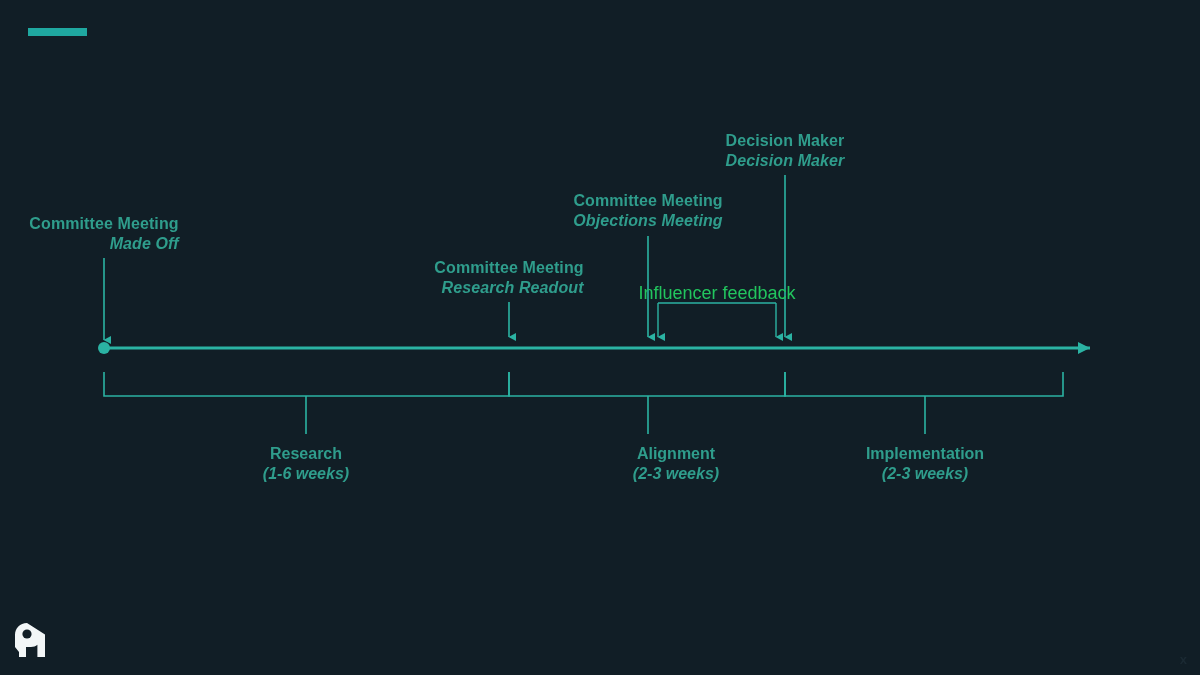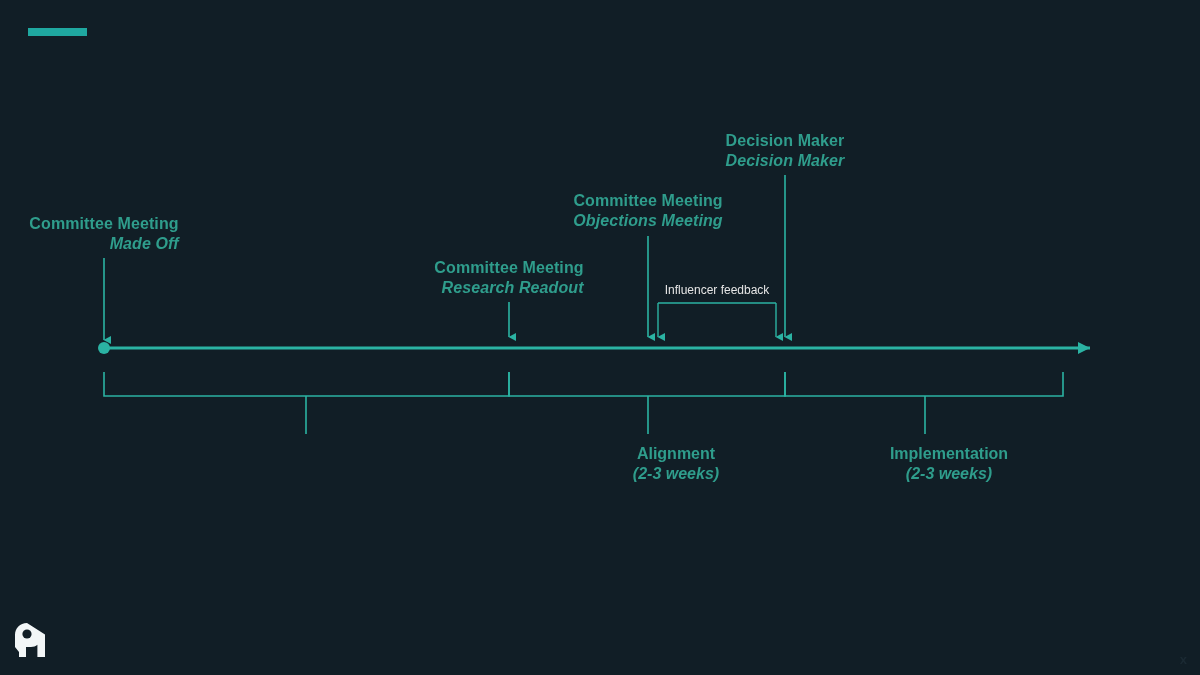--- a/index.html
+++ b/index.html
@@ -73,22 +73,22 @@
   }
   .phase-lbl .pdur {
     display: block;
     font-size: 16px;
     font-style: italic;
     font-weight: bold;
     color: #2f9d8c;
   }
   .ann-lbl {
     position: absolute;
-    font-size: 12px;
-    color: #e5e5e5;
+    font-size: 18px;
+    color: #22c55e;
     white-space: nowrap;
     text-align: center;
     transform: translateX(-50%);
   }
   .logo {
     position: absolute;
     left: 14px;
     bottom: 16px;
     width: 36px;
     height: 38px;
@@ -165,27 +165,31 @@
     <span class="line2">Objections Meeting</span>
   </div>
 
   <div class="lbl" style="left:785px; top:131px;">
     <span class="line1">Decision Maker</span>
     <span class="line2">Decision Maker</span>
   </div>
 
   <div class="ann-lbl" style="left:717px; top:283px;">Influencer feedback</div>
 
+  <div class="phase-lbl" style="left:306px; top:444px;">
+    <span class="pname">Research</span>
+    <span class="pdur">(1-6 weeks)</span>
+  </div>
 
   <div class="phase-lbl" style="left:648px; top:444px;margin-left:28px;">
     <span class="pname">Alignment</span>
     <span class="pdur">(2-3 weeks)</span>
   </div>
 
-  <div class="phase-lbl" style="left:925px; top:444px;margin-left:24px;">
+  <div class="phase-lbl" style="left:925px; top:444px;">
     <span class="pname">Implementation</span>
     <span class="pdur">(2-3 weeks)</span>
   </div>
 
   <svg class="logo" viewBox="0 0 36 38" xmlns="http://www.w3.org/2000/svg">
     <path d="M13 2 C6 2 1 7 1 14 L1 26 L5 31 L5 36 L12 36 L12 26 L17 26
              C19.5 26 21.7 25.2 23.4 23.8 L23.4 36 L31 36 L31 13.5 Z" fill="#f2f6f7"></path>
     <circle cx="13" cy="13" r="4.6" fill="#111e26"></circle>
   </svg>
 

